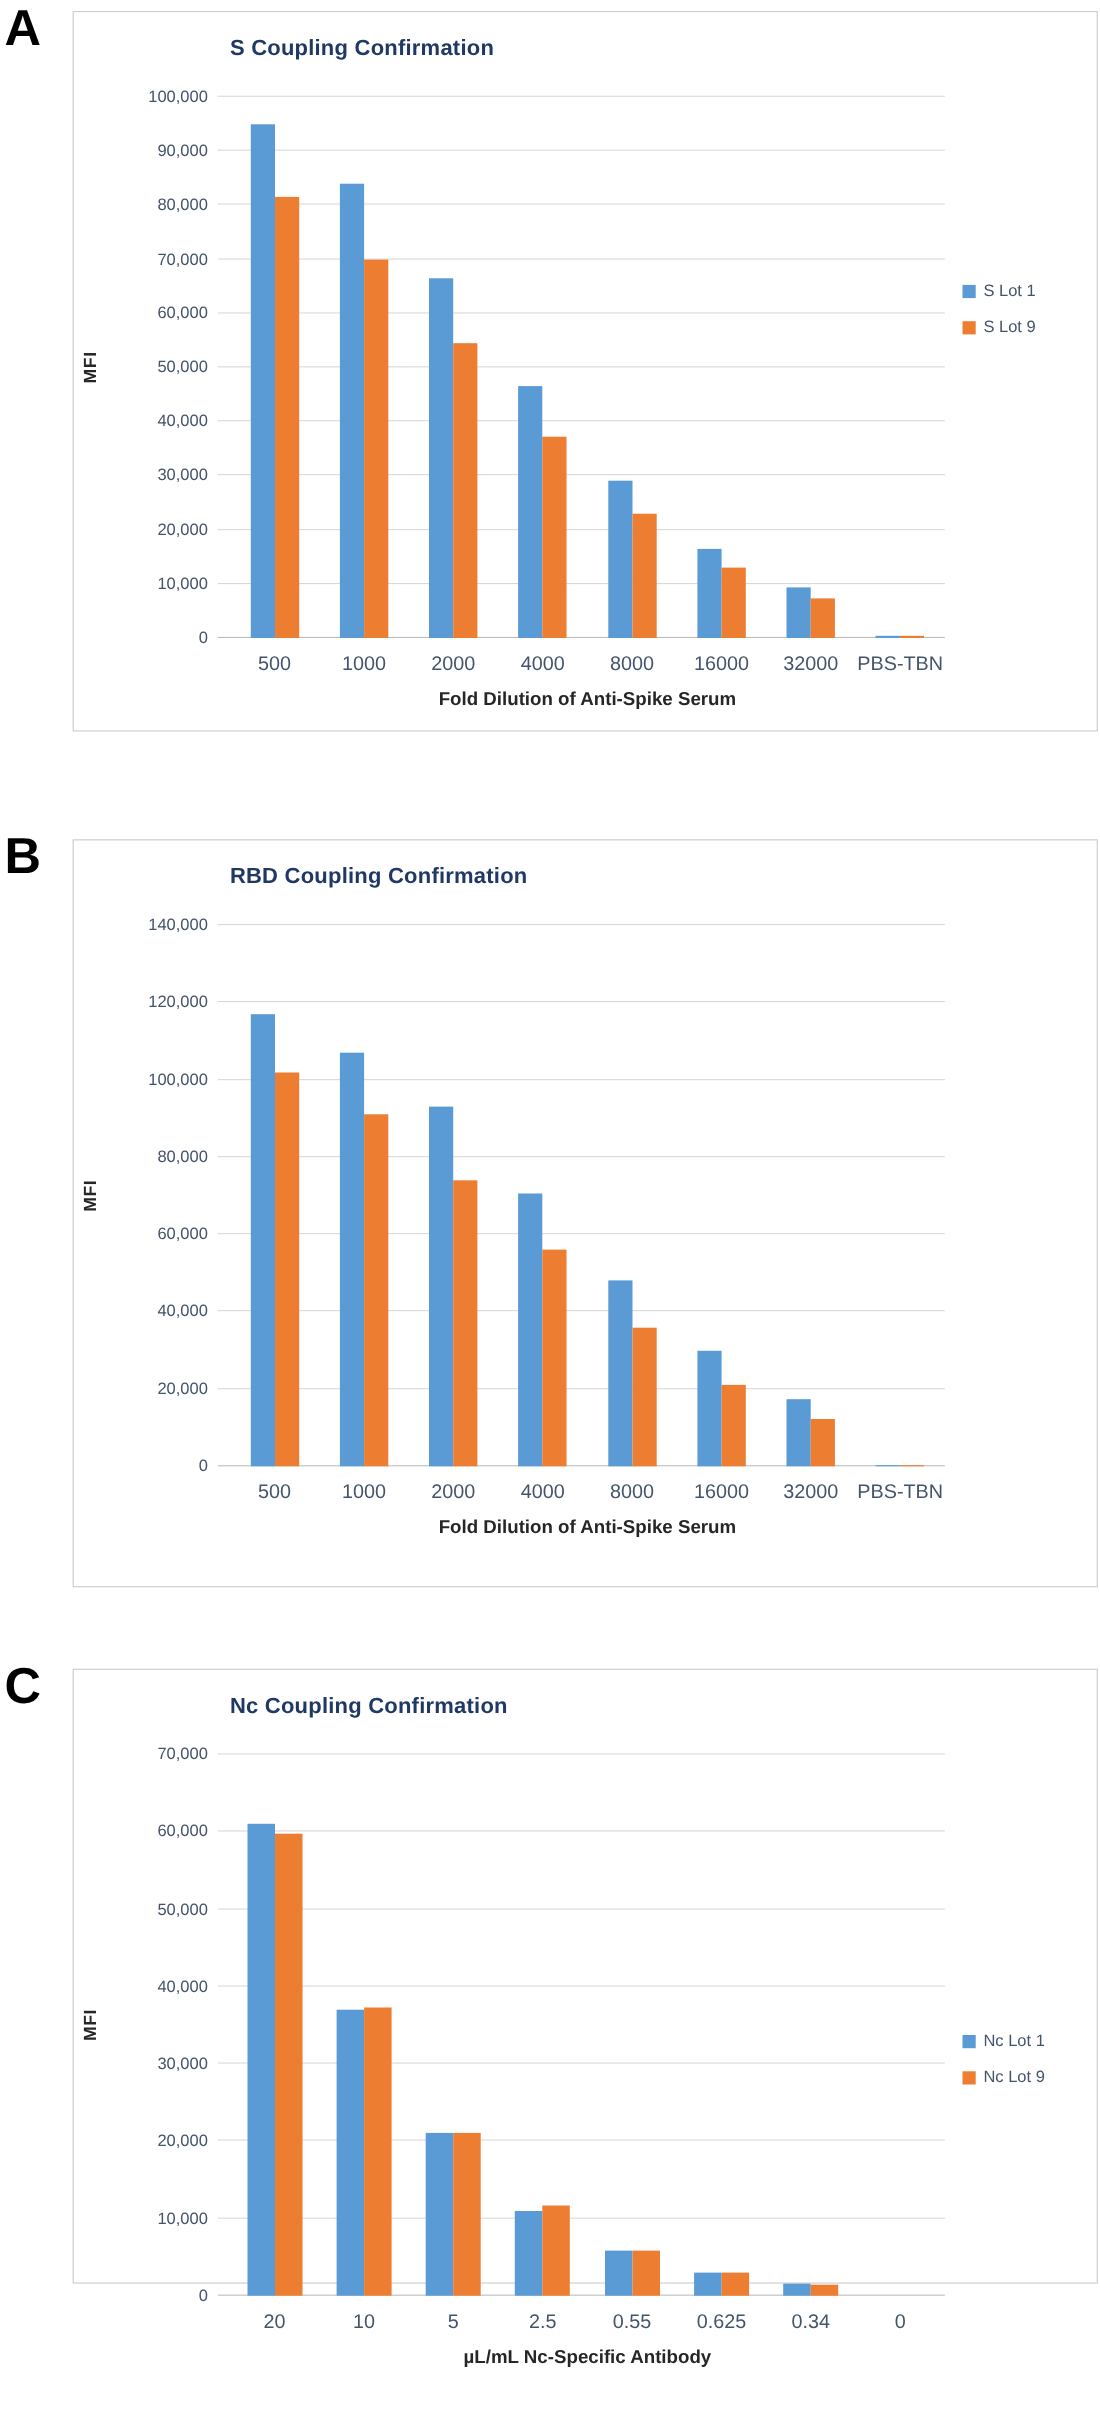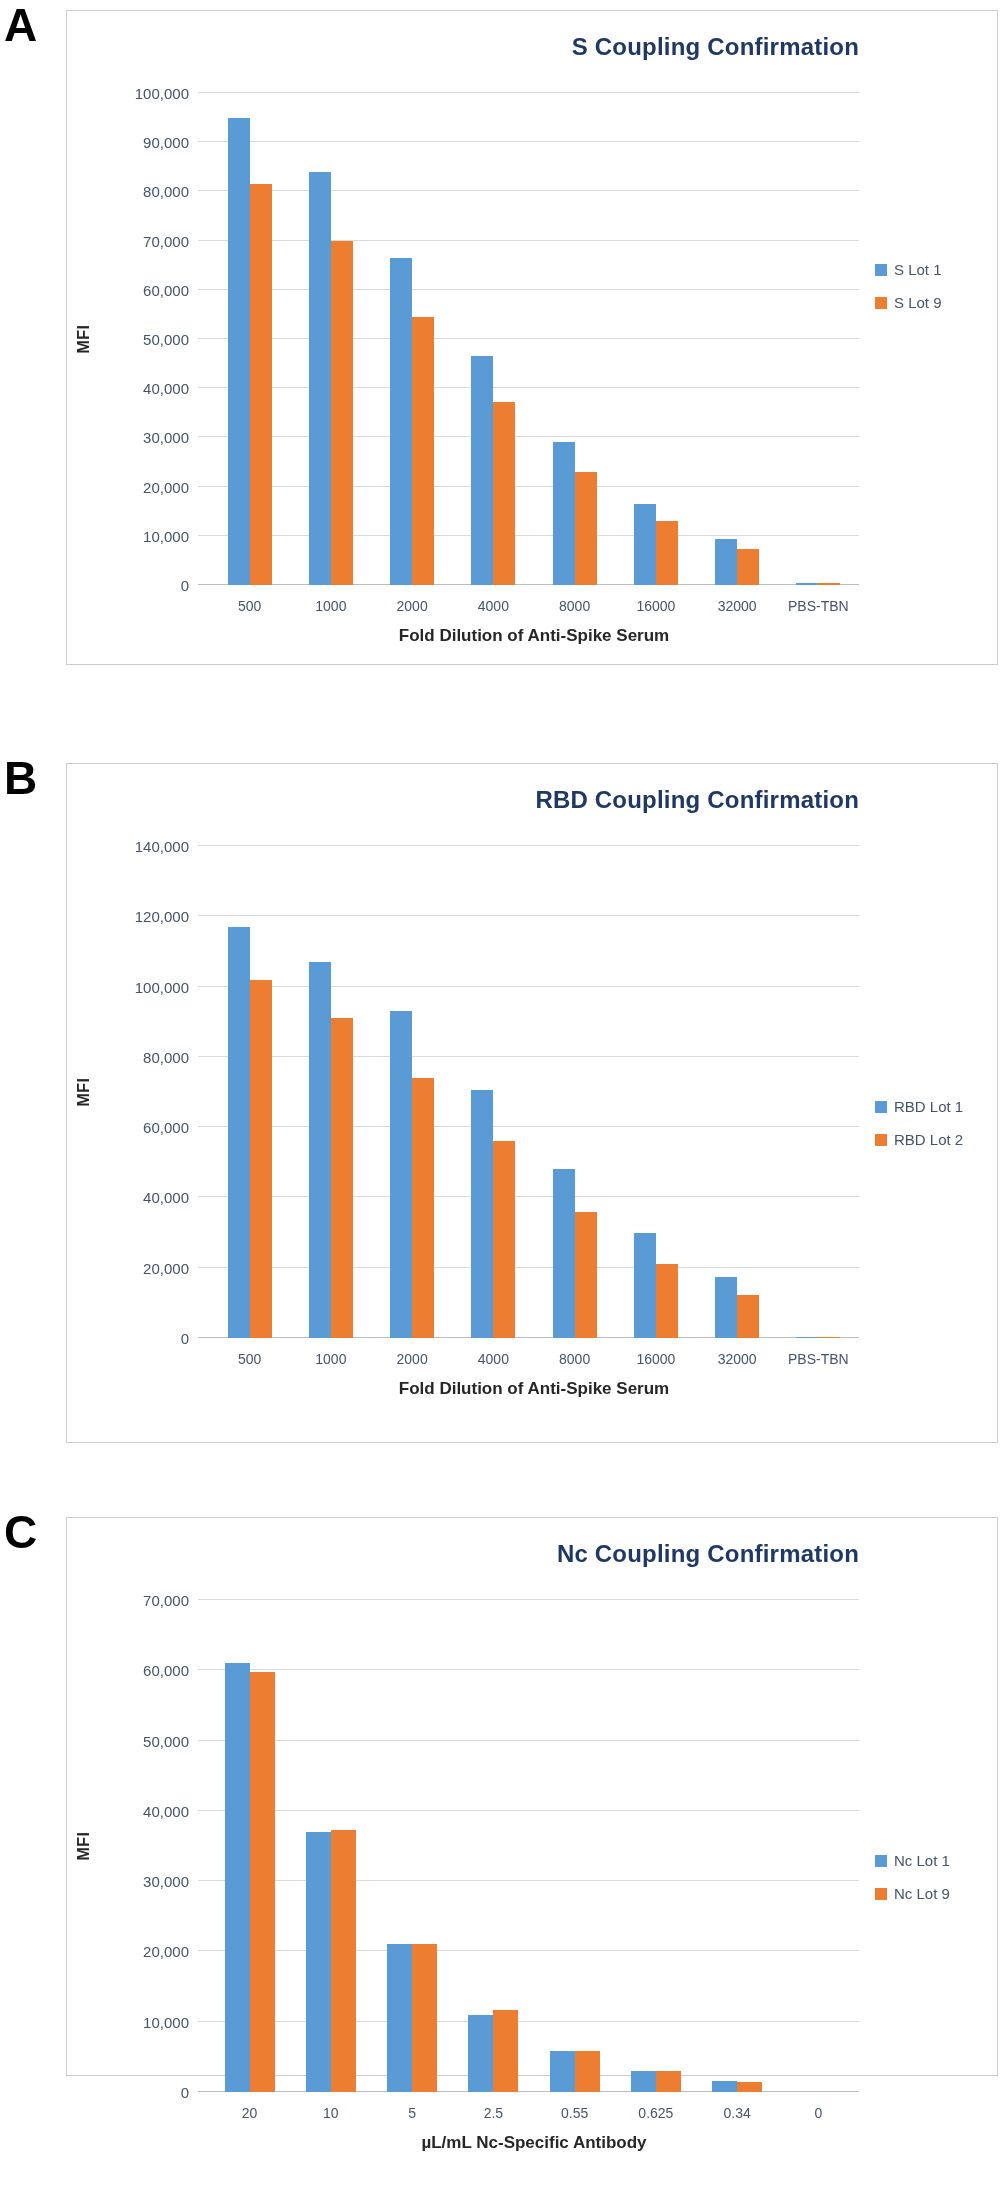--- a/index.html
+++ b/index.html
@@ -13,22 +13,22 @@
     font-size:46px;font-weight:800;color:#000;line-height:1;letter-spacing:-2px;
   }
   .chart-box{
     border:1px solid #cbcbcb;background:#fff;box-sizing:border-box;
     padding:0;position:relative;
   }
   .panel--a .chart-box{height:655px;}
   .panel--b .chart-box{height:680px;}
   .panel--c .chart-box{height:559px;}
   .chart-title{
-    margin:22px 0 32px 142px;width:650px;text-align:right;
-    font-size:24px;font-weight:700;color:#1F3864;letter-spacing:.2px;
+    margin:22px 0 32px 142px;width:650px;text-align:left;
+    font-size:20px;font-weight:700;color:#1F3864;letter-spacing:.2px;
   }
   .chart-body{display:flex;height:492px;}
   .y-axis{position:relative;width:142px;height:492px;flex:0 0 142px;}
   .y-title{
     position:absolute;top:50%;left:2px;transform:translateY(-50%) rotate(-90deg);
     font-size:16px;font-weight:700;color:#262626;letter-spacing:.5px;
   }
   .y-tick{
     position:absolute;right:20px;transform:translateY(50%);
     font-size:15px;color:#44546A;line-height:1;white-space:nowrap;
@@ -44,21 +44,21 @@
     flex:1 1 auto;display:flex;flex-direction:column;gap:16px;
     padding-left:16px;box-sizing:border-box;
   }
   .panel--a .legend{padding-top:168px;}
   .panel--b .legend{padding-top:252px;}
   .panel--c .legend{padding-top:252px;}
   .legend-item{display:flex;align-items:center;}
   .legend-swatch{width:12px;height:12px;flex:0 0 12px;margin-right:7px;}
   .legend-text{font-size:15px;color:#44546A;white-space:nowrap;}
   .x-labels{display:flex;margin-left:142px;width:650px;padding-top:13px;}
-  .x-lab{flex:1 1 0;text-align:center;font-size:14px;color:#44546A;white-space:nowrap;}
+  .x-lab{flex:1 1 0;text-align:center;font-size:18px;color:#44546A;white-space:nowrap;}
   .x-title{
     margin:12px 0 0 142px;width:650px;text-align:center;
     font-size:17px;font-weight:700;color:#262626;
   }
 </style>
 </head>
 <body>
 
 <div class="figure">
 
@@ -214,30 +214,20 @@
               <div class="bar-group">
                 <div class="bar" style="height: 12.3571%; background: rgb(91, 155, 213);"></div>
                 <div class="bar" style="height: 8.78571%; background: rgb(237, 125, 49);"></div>
               </div>
               <div class="bar-group">
                 <div class="bar" style="height: 0.214286%; background: rgb(91, 155, 213);"></div>
                 <div class="bar" style="height: 0.142857%; background: rgb(237, 125, 49);"></div>
               </div>
             </div>
         </div>
-        <div class="legend">
-            <div class="legend-item">
-              <span class="legend-swatch" style="background: rgb(91, 155, 213);"></span>
-              <span class="legend-text">RBD Lot 1</span>
-            </div>
-            <div class="legend-item">
-              <span class="legend-swatch" style="background: rgb(237, 125, 49);"></span>
-              <span class="legend-text">RBD Lot 2</span>
-            </div>
-          </div>
       </div>
       <div class="x-labels">
           <span class="x-lab">500</span>
           <span class="x-lab">1000</span>
           <span class="x-lab">2000</span>
           <span class="x-lab">4000</span>
           <span class="x-lab">8000</span>
           <span class="x-lab">16000</span>
           <span class="x-lab">32000</span>
           <span class="x-lab">PBS-TBN</span>

